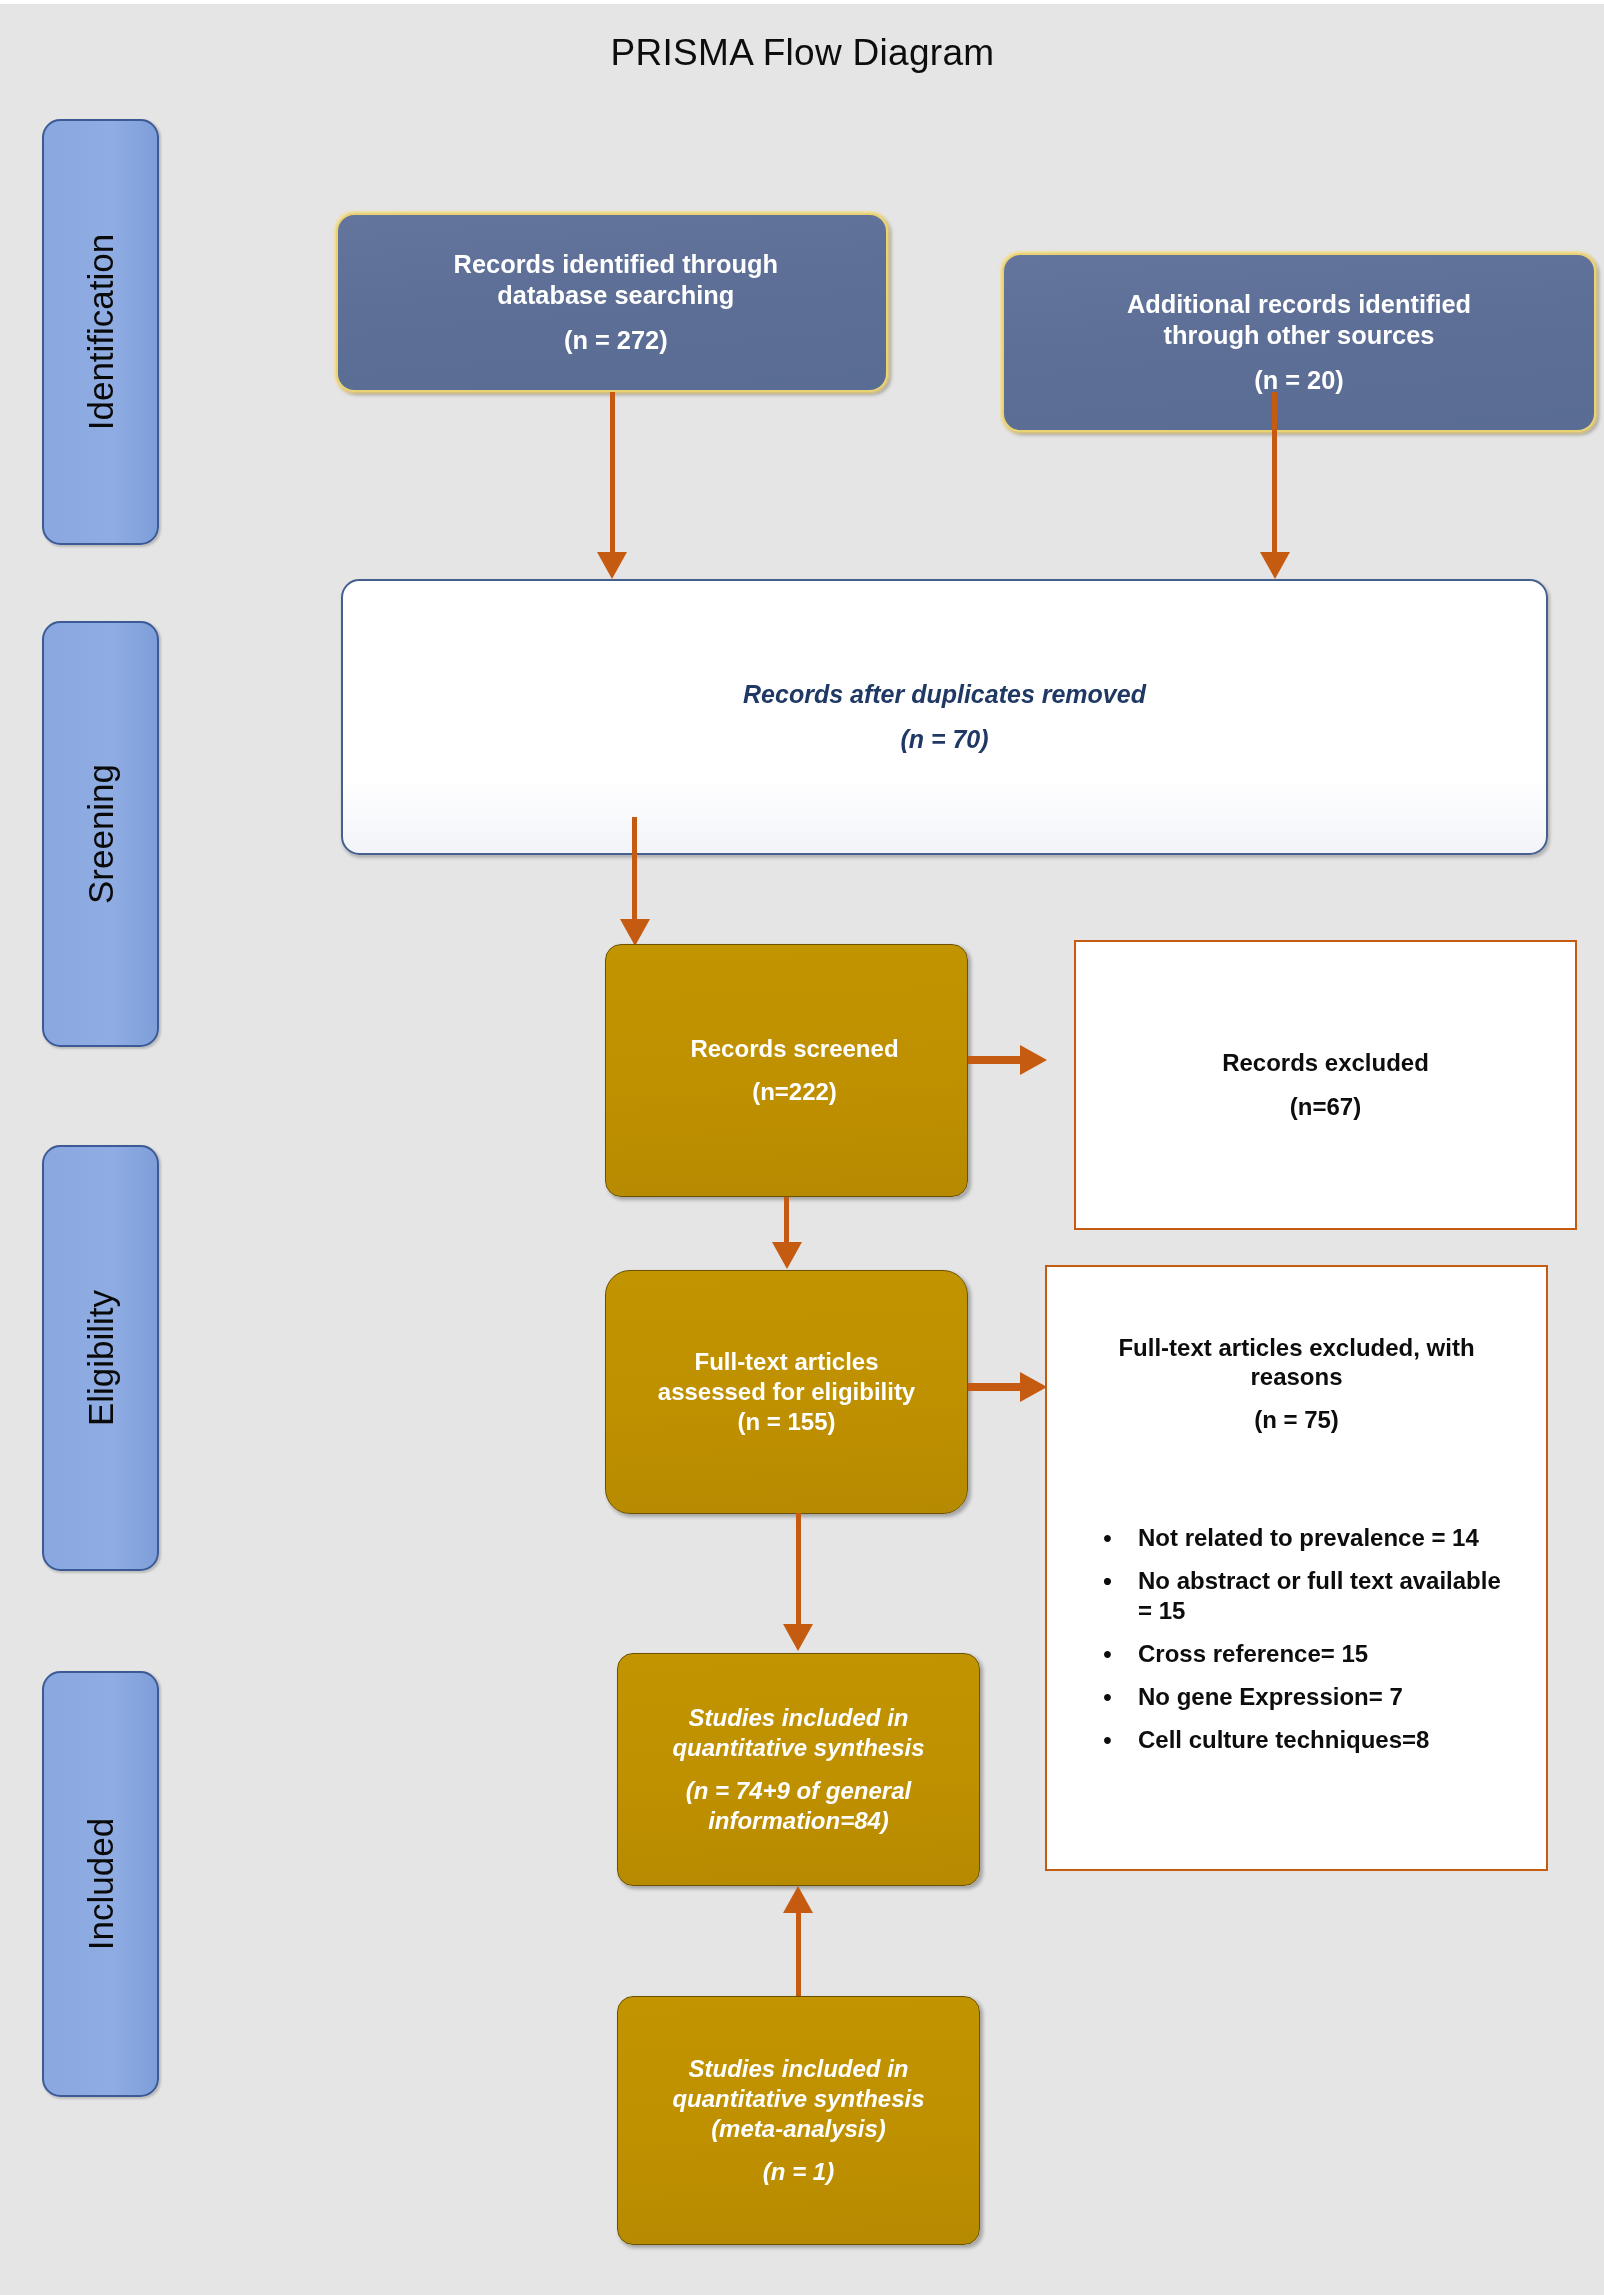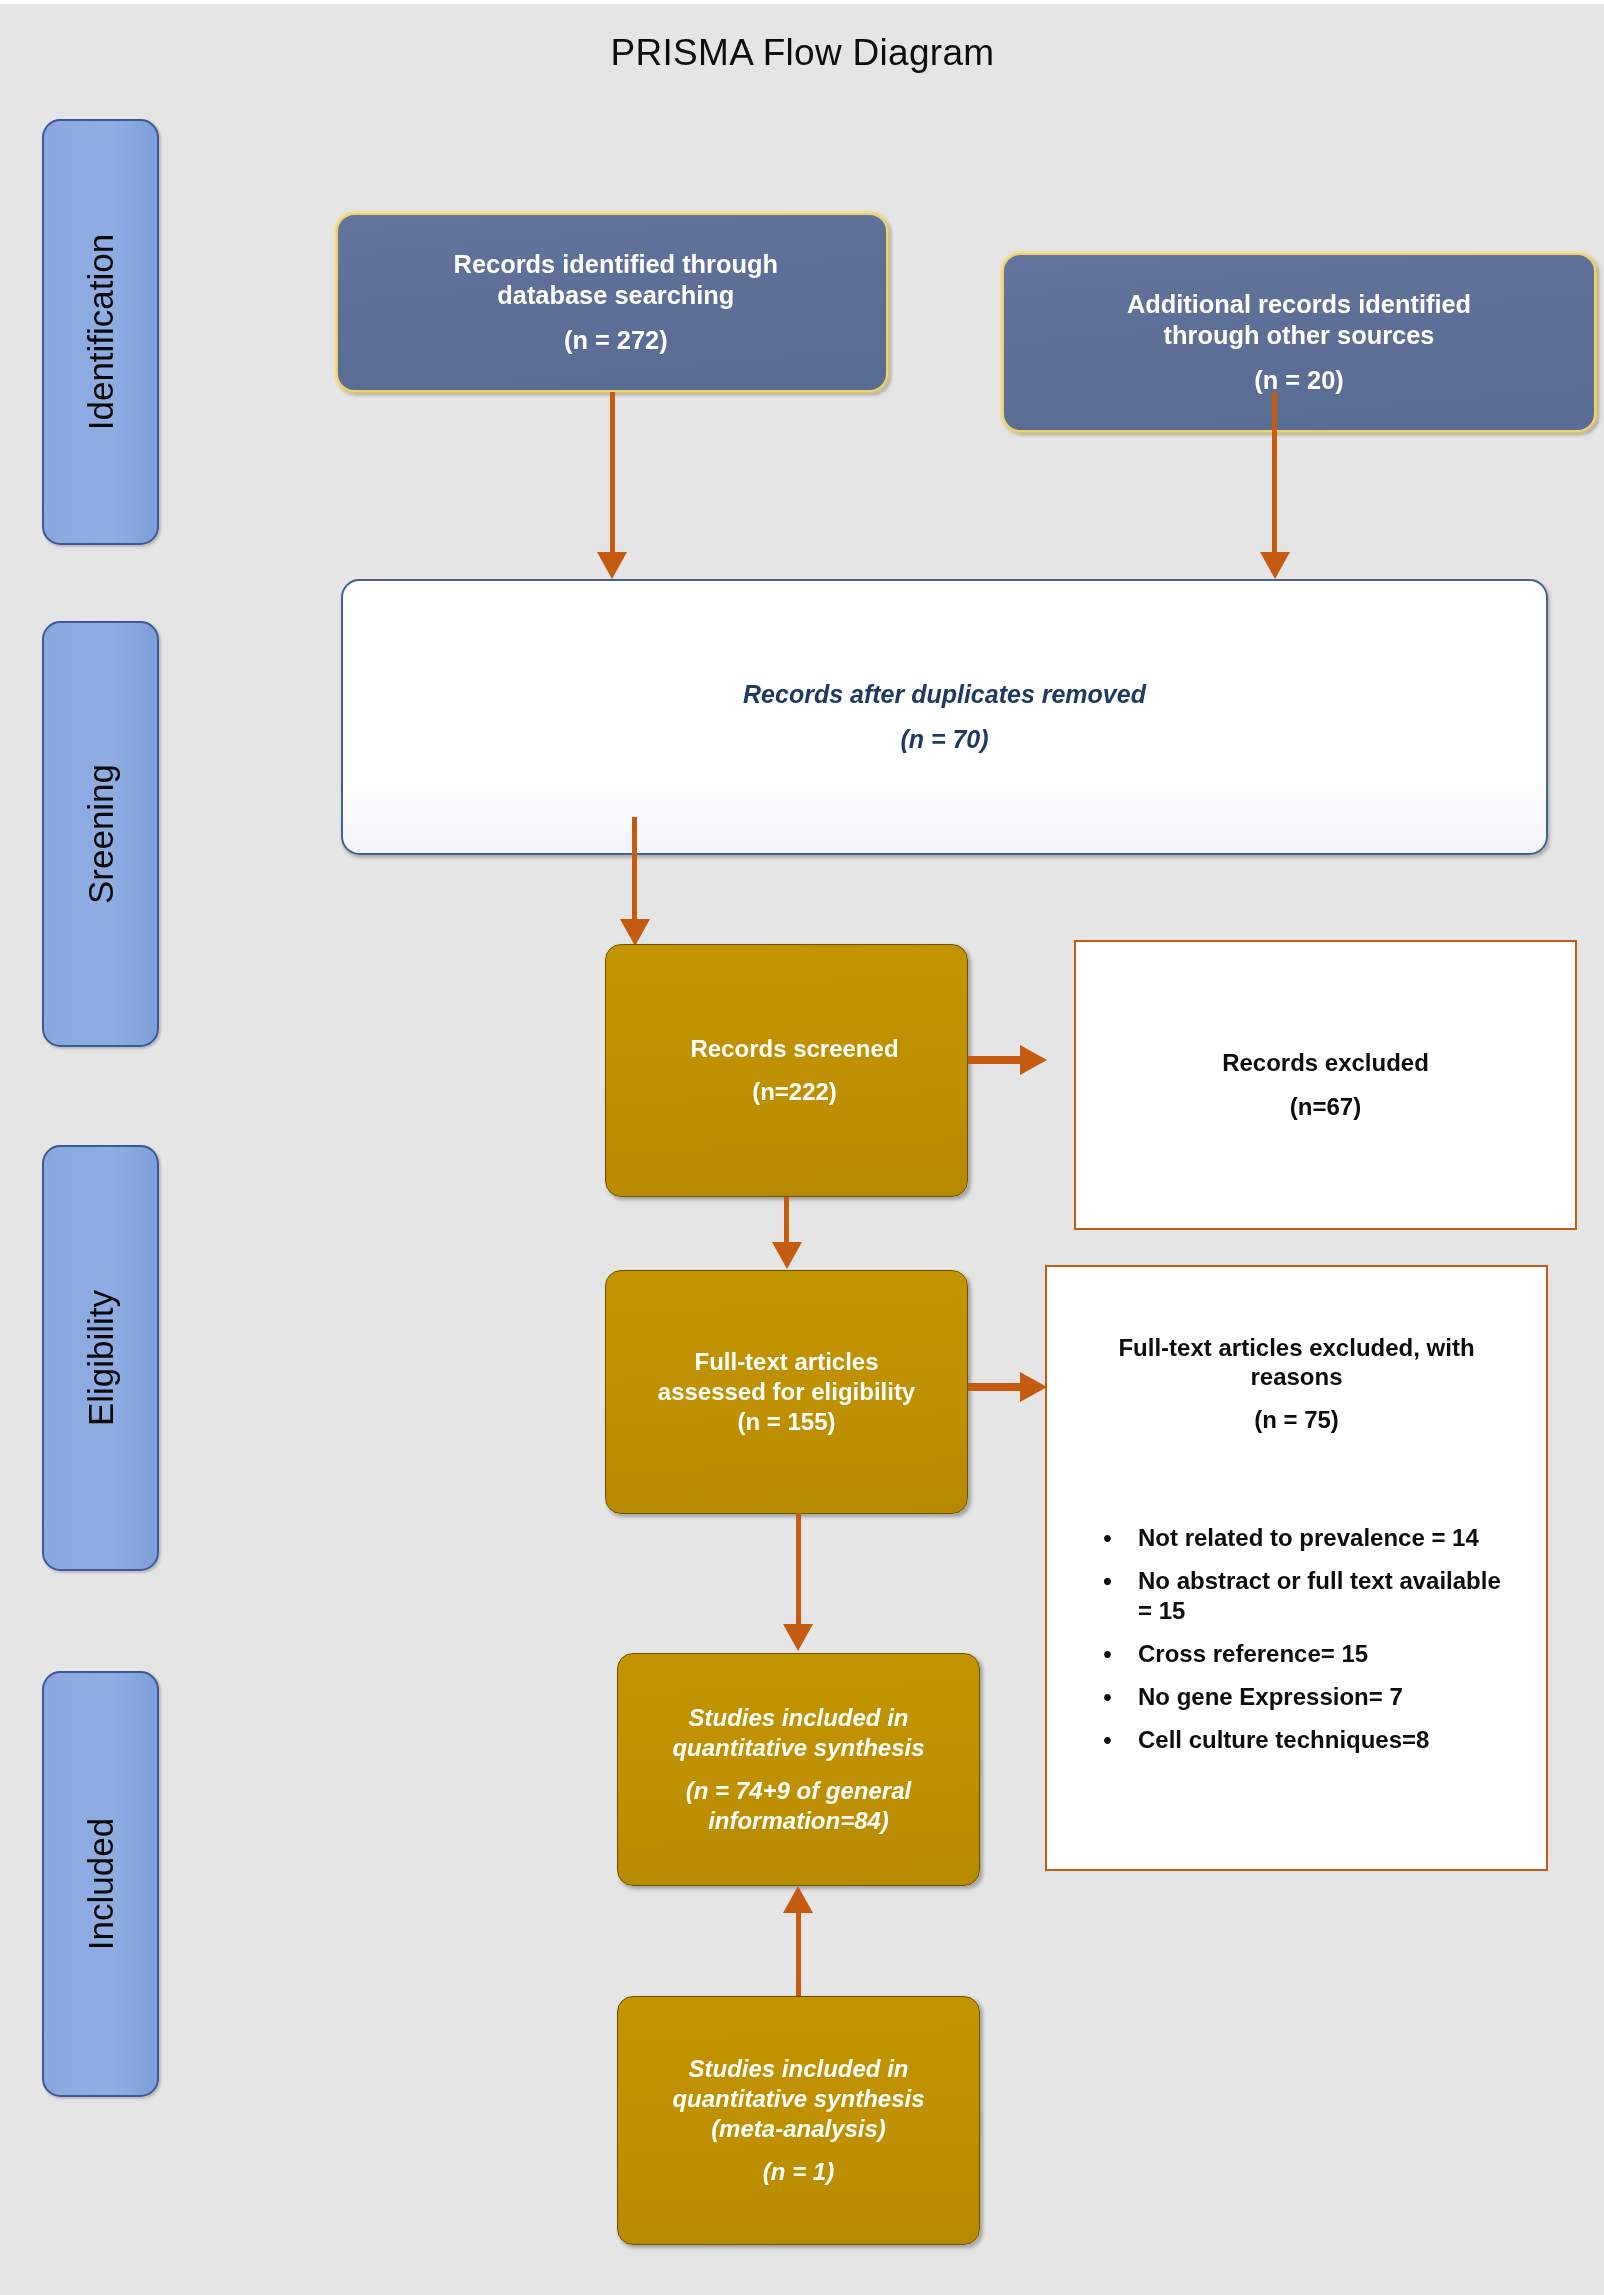--- a/index.html
+++ b/index.html
@@ -69,21 +69,21 @@
 
   .nline{display:block;}
   .nspacer{display:block;height:0.55em;}
 
   
   #box-db-search     {left:336px;  top:209px;  width:552px; height:179px;padding-left:26px;}
   #box-other-sources {left:1002px; top:209px;  width:594px; height:179px;margin-top:40px;}
   #box-duplicates    {left:341px;  top:575px; width:1207px; height:276px;}
   #box-screened      {left:605px; top:940px; width:363px;  height:253px;padding-left:30px;}
   #box-rec-excluded  {left:1045px; top:936px; width:503px;  height:290px;margin-left:29px;}
-  #box-fulltext      {left:605px; top:1266px; width:363px;  height:244px;}
+  #box-fulltext      {left:605px; top:1266px; width:363px;  height:244px;border-radius:25px;}
   #box-ft-excluded   {left:1045px; top:1261px; width:503px;  height:606px;}
   #box-included-quant{left:617px; top:1649px; width:363px;  height:233px;}
   #box-meta-analysis {left:617px; top:1992px; width:363px;  height:249px;}
 
   
   #box-ft-excluded{display:block;padding:16px;}
   #ft-excluded-head{
     text-align:center;padding:50px 26px 0 26px;font-size:24px;line-height:1.22;
     font-weight:bold;color:#0d0d0d;
   }

